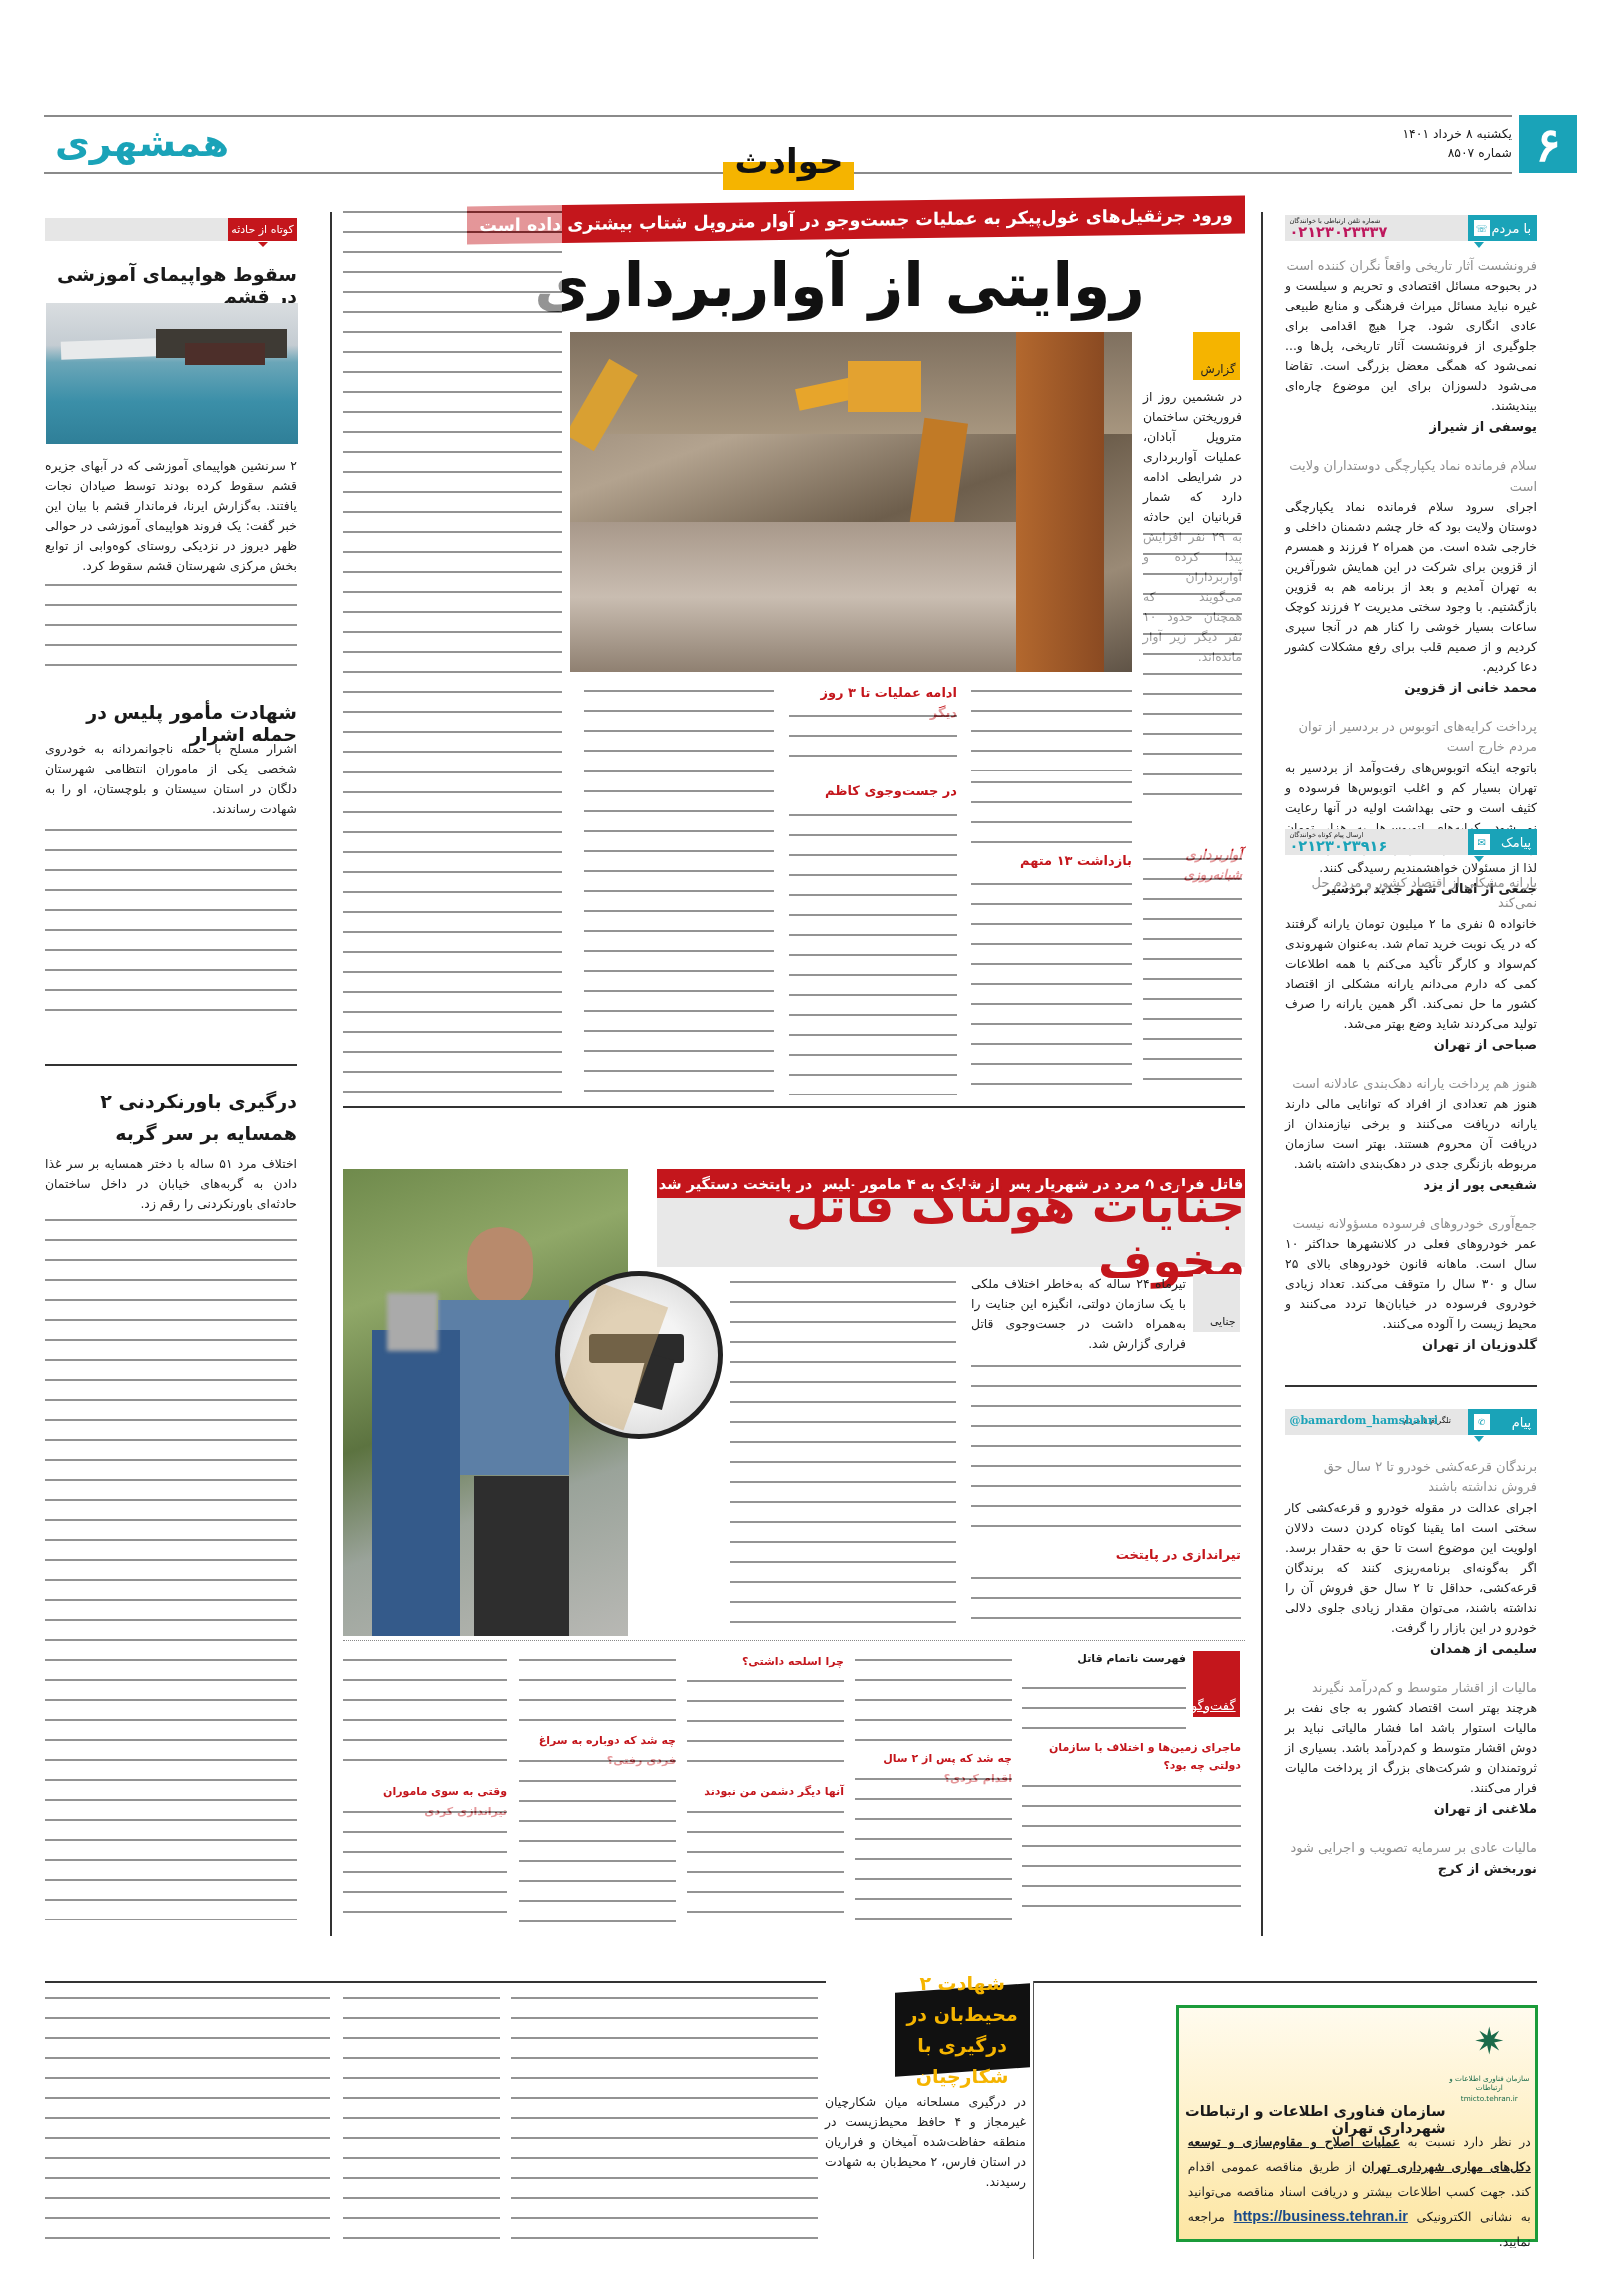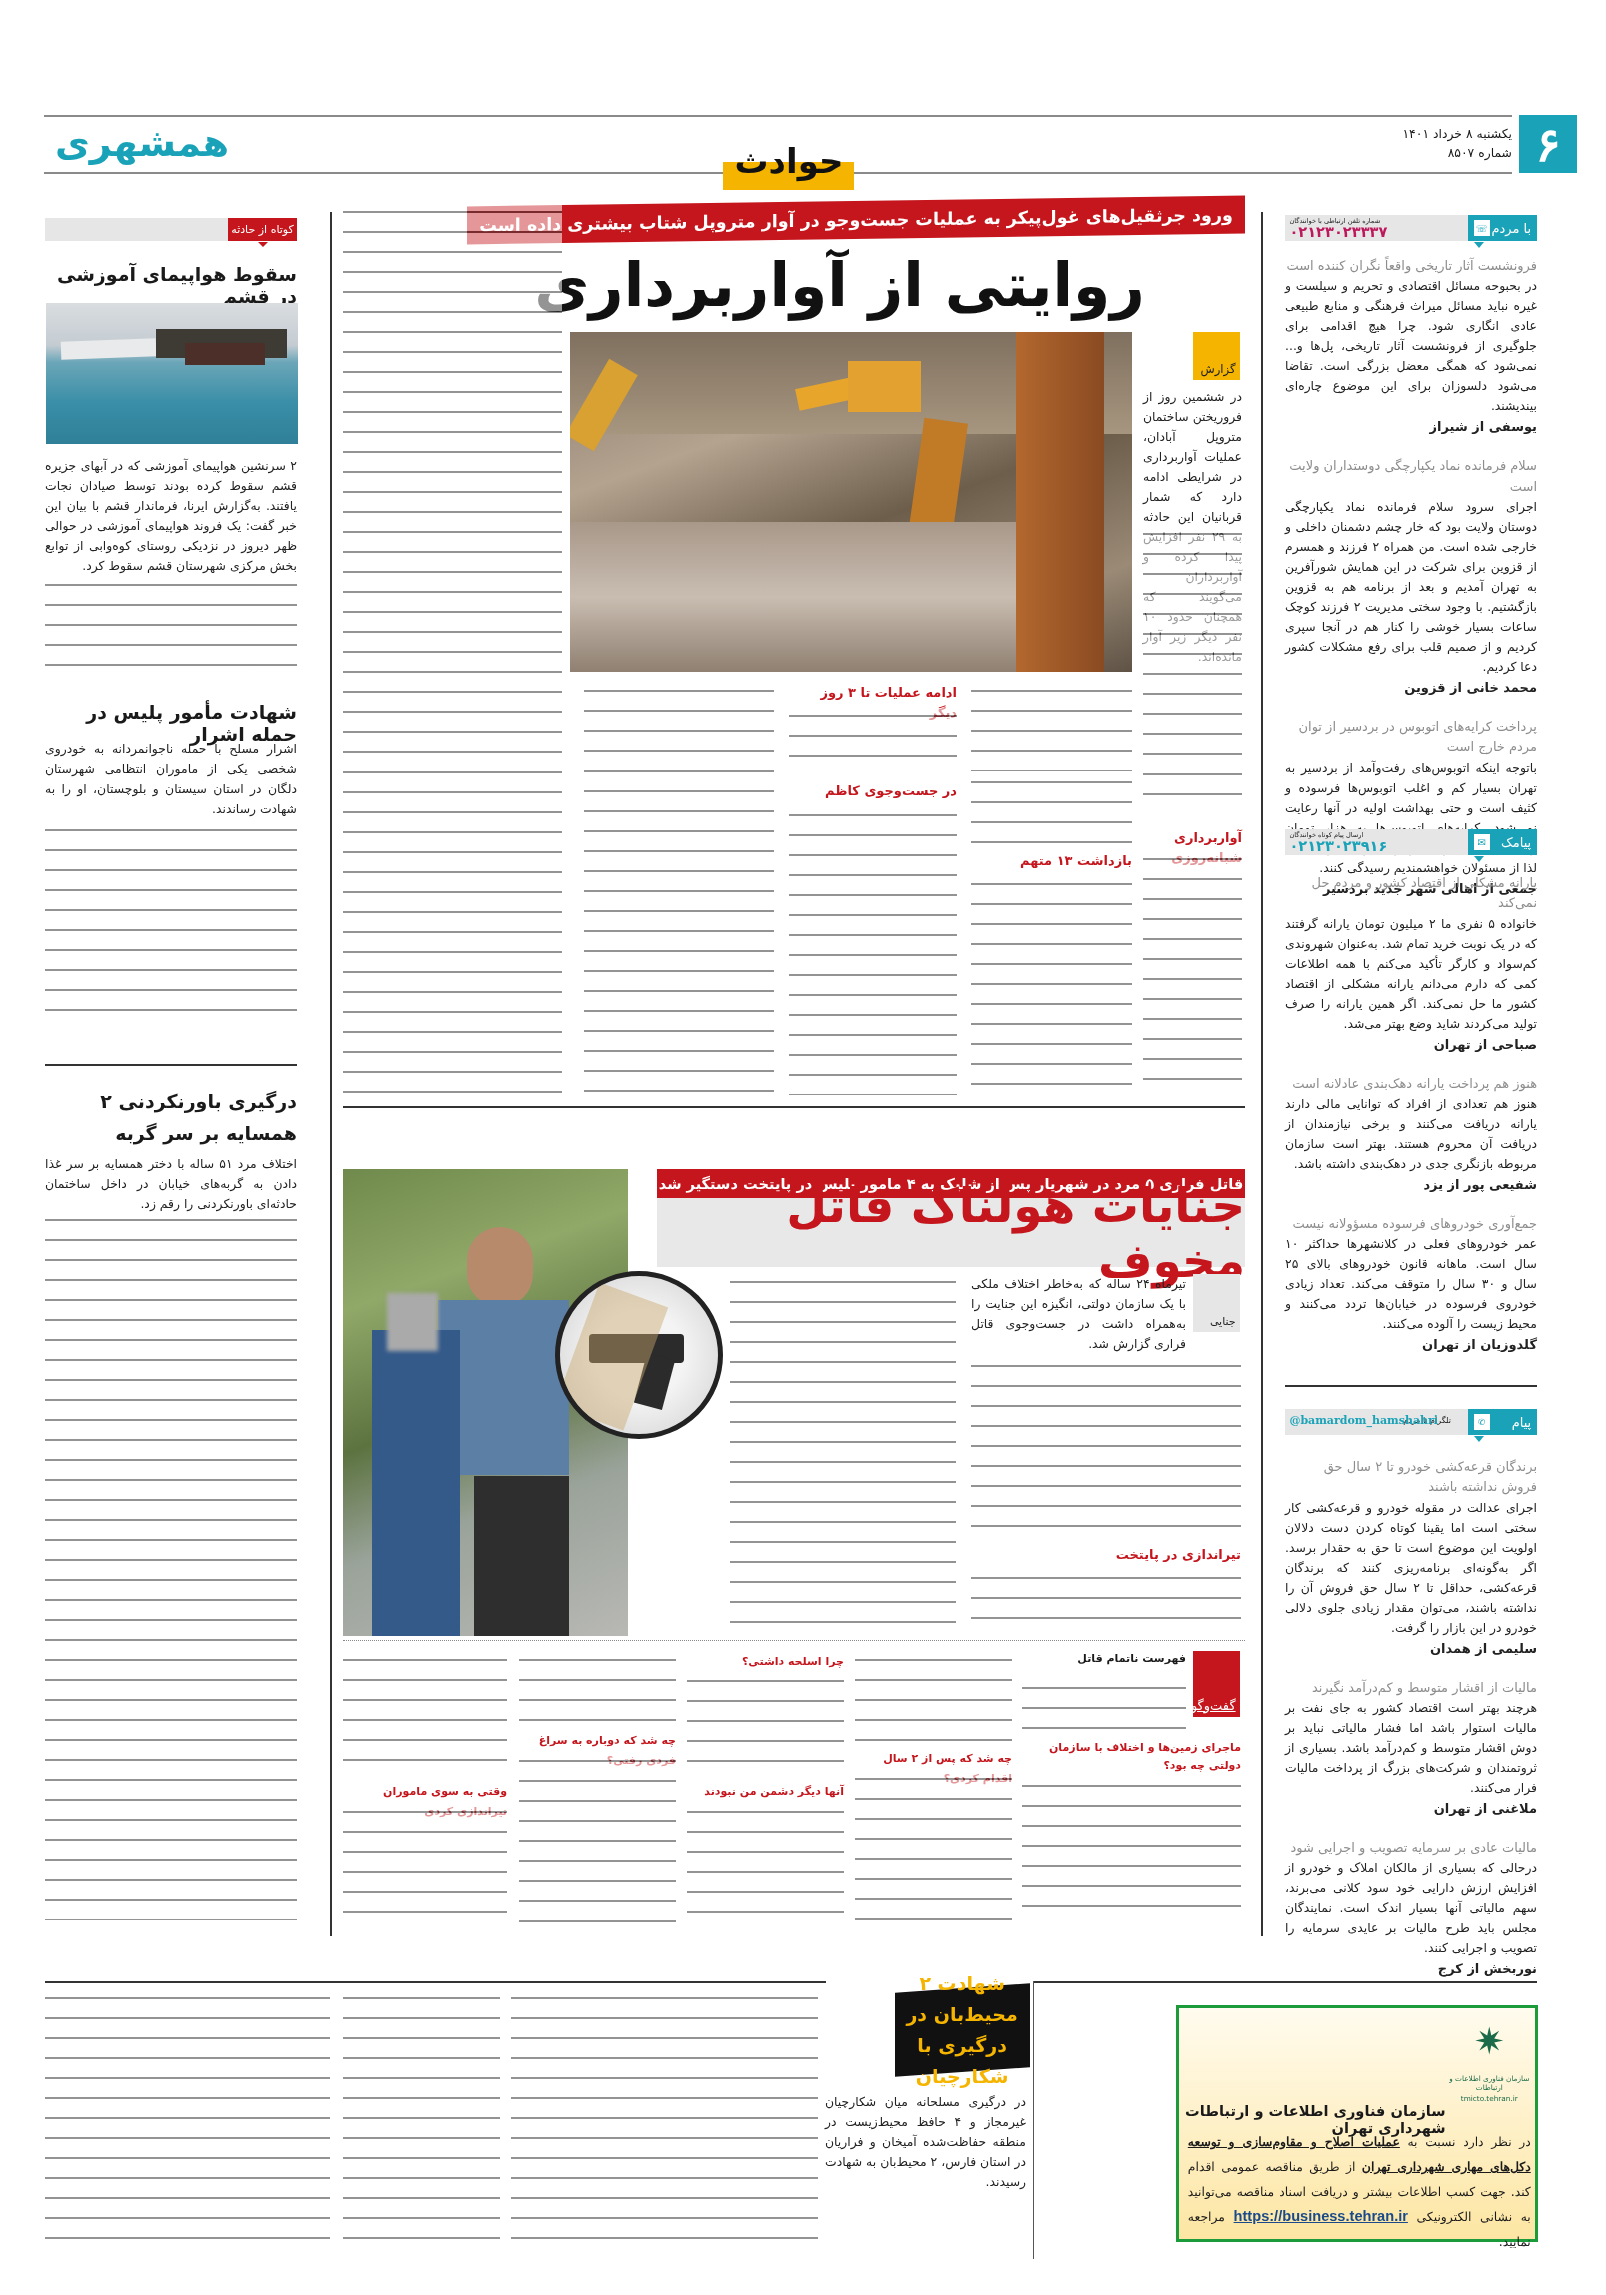--- a/index.html
+++ b/index.html
@@ -116,21 +116,20 @@
     <div class="body-text">اجرای عدالت در مقوله خودرو و قرعه‌کشی کار سختی است اما یقینا کوتاه کردن دست دلالان اولویت این موضوع است تا حق به حقدار برسد. اگر به‌گونه‌ای برنامه‌ریزی کنند که برندگان قرعه‌کشی، حداقل تا ۲ سال حق فروش آن را نداشته باشند، می‌توان مقدار زیادی جلوی دلالی خودرو در این بازار را گرفت.</div>
     <div class="sig" style="margin-top:2.9px;">سلیمی از همدان</div>
   </div>
   <div style="margin-top:22px;">
     <div class="sub-gray">مالیات از اقشار متوسط و کم‌درآمد نگیرند</div>
     <div class="body-text">هرچند بهتر است اقتصاد کشور به جای نفت بر مالیات استوار باشد اما فشار مالیاتی نباید بر دوش اقشار متوسط و کم‌درآمد باشد. بسیاری از ثروتمندان و شرکت‌های بزرگ از پرداخت مالیات فرار می‌کنند.</div>
     <div class="sig" style="margin-top:2.9px;">ملاغنی از تهران</div>
   </div>
   <div style="margin-top:22px;">
     <div class="sub-gray">مالیات عادی بر سرمایه تصویب و اجرایی شود</div>
-    <div class="body-text">درحالی که بسیاری از مالکان املاک و خودرو از افزایش ارزش دارایی خود سود کلانی می‌برند، سهم مالیاتی آنها بسیار اندک است. نمایندگان مجلس باید طرح مالیات بر عایدی سرمایه را تصویب و اجرایی کنند.</div>
     <div class="sig" style="margin-top:2.9px;">نوربخش از کرج</div>
   </div>
 </div>
 
 <div class="abs" style="left:467px;top:201px;width:778px;height:38px;background:#c4161c;transform:skewY(-0.8deg);display:flex;align-items:center;justify-content:center;">
   <span style="color:#fff;font-size:17.5px;font-weight:bold;">ورود جرثقیل‌های غول‌پیکر به عملیات جست‌وجو در آوار متروپل شتاب بیشتری داده است</span>
 </div>
 <div class="abs" style="left:438px;top:245px;width:803px;text-align:center;font-size:60px;font-weight:bold;line-height:80px;color:#111;">روایتی از آواربرداری شبانه‌روزی</div>
 
 <div class="photo" style="left:570px;top:332px;width:562px;height:340px;background:linear-gradient(160deg,#8a7a6a 0%,#b3a38f 30%,#6d5e4c 55%,#9a8a76 80%,#5f5346 100%);">
@@ -143,21 +142,21 @@
   <div style="position:absolute;left:0;top:190px;width:446px;height:150px;background:linear-gradient(to bottom,#a8988a,#c9bdb1,#8f8071);"></div>
 </div>
 
 <div class="abs" style="left:1193px;top:332px;width:47px;height:48px;background:#f5b400;display:flex;align-items:flex-end;justify-content:flex-start;padding:4.4px;">
   <span style="font-size:11.7px;color:#222;">گزارش</span>
 </div>
 
 <div class="abs" style="left:1147px;top:332px;width:44px;height:51px;"></div>
 <div class="abs body-text" style="left:1143px;top:387px;width:99px;">در ششمین روز از فروریختن ساختمان متروپل آبادان، عملیات آواربرداری در شرایطی ادامه دارد که شمار قربانیان این حادثه به ۲۹ نفر افزایش پیدا کرده و آواربرداران می‌گویند که همچنان حدود ۱۰ نفر دیگر زیر آوار مانده‌اند.</div>
 <div class="abs filler" style="left:1143px;top:526px;width:99px;height:281px;"></div>
-<div class="abs sub-red" style="left:1143px;top:828px;width:99px;">آواربرداری شبانه‌روزی</div>
+<div class="abs sub-red" style="left:1143px;top:845px;width:99px;font-style:italic;">آواربرداری شبانه‌روزی</div>
 <div class="abs filler" style="left:1143px;top:851px;width:99px;height:241px;"></div>
 
 <div class="abs filler" style="left:971px;top:683px;width:161px;height:88px;"></div>
 <div class="abs filler" style="left:971px;top:774px;width:161px;height:73px;"></div>
 <div class="abs sub-red" style="left:971px;top:851px;width:161px;">بازداشت ۱۳ متهم</div>
 <div class="abs filler" style="left:971px;top:876px;width:161px;height:219px;"></div>
 
 <div class="abs sub-red" style="left:789px;top:683px;width:168px;">ادامه عملیات تا ۳ روز دیگر</div>
 <div class="abs filler" style="left:789px;top:708px;width:168px;height:62px;"></div>
 <div class="abs sub-red" style="left:789px;top:781px;width:168px;">در جست‌وجوی کاظم</div>

